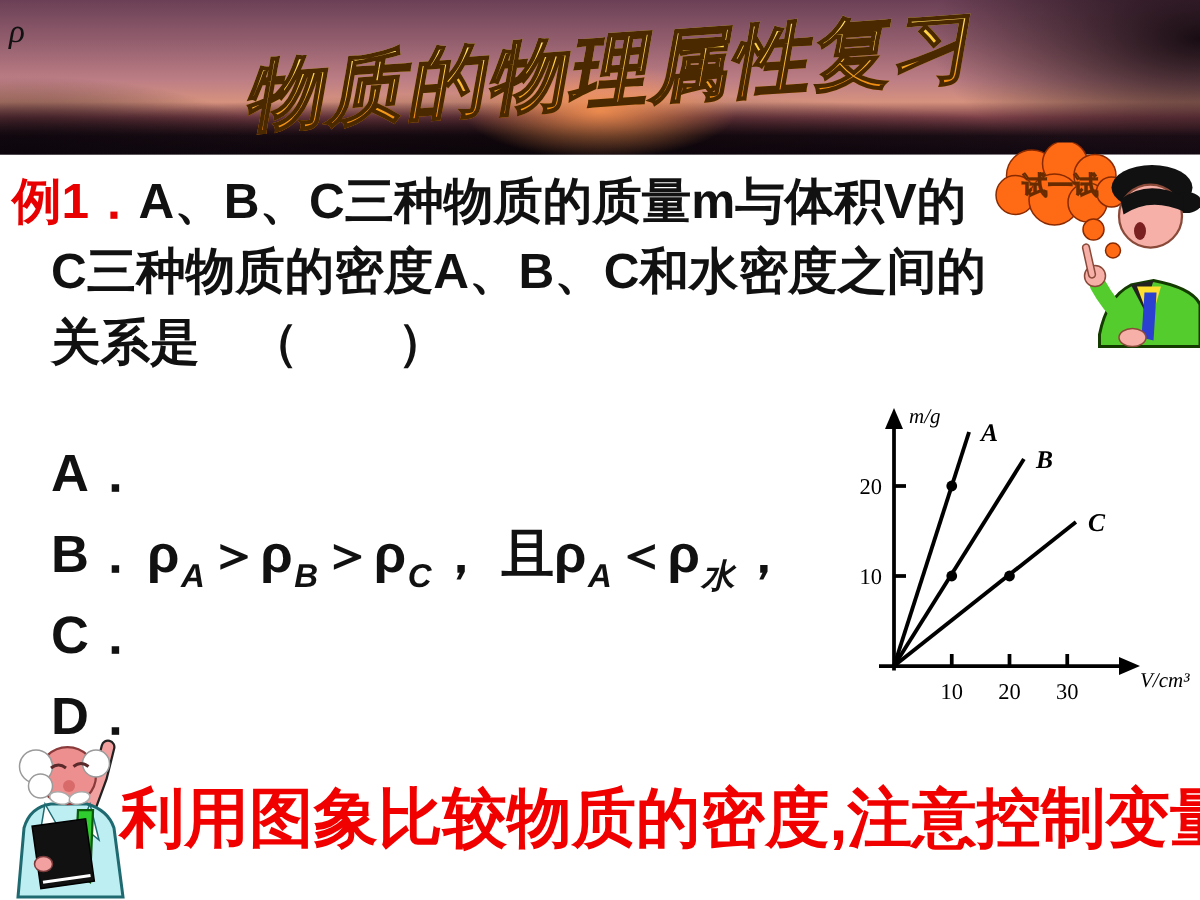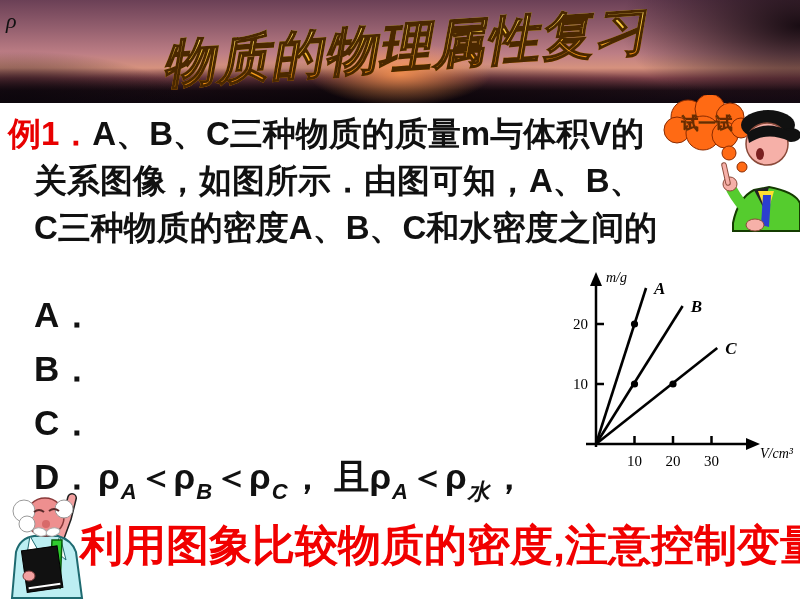--- a/index.html
+++ b/index.html
@@ -61,37 +61,37 @@
 </style>
 </head>
 <body>
 
 <div class="banner"></div>
 <div class="slide-title">物质的物理属性复习</div>
 <div class="corner-symbol">ρ</div>
 
 <div class="problem">
   <div class="problem-line"><span class="tag-red">例1．</span><span>A、B、C三种物质的质量m与体积V的</span></div>
-  <div class="problem-line indent">关系图像，如图所示．由图可知，A、B、</div>
   <div class="problem-line indent">C三种物质的密度A、B、C和水密度之间的</div>
+  <div class="problem-line indent">关系是　（　　）</div>
 </div>
 
 <div class="options">
     <div class="option-row">
       <span class="opt-label">A．</span>
     </div>
     <div class="option-row">
       <span class="opt-label">B．</span>
+      <span class="formula"><span>ρ</span><span class="fsub">A</span><span>＞</span><span>ρ</span><span class="fsub">B</span><span>＞</span><span>ρ</span><span class="fsub">C</span><span>， 且</span><span>ρ</span><span class="fsub">A</span><span>＜</span><span>ρ</span><span class="fsub">水</span><span>，</span></span>
     </div>
     <div class="option-row">
       <span class="opt-label">C．</span>
     </div>
     <div class="option-row">
       <span class="opt-label">D．</span>
-      <span class="formula"><span>ρ</span><span class="fsub">A</span><span>＜</span><span>ρ</span><span class="fsub">B</span><span>＜</span><span>ρ</span><span class="fsub">C</span><span>， 且</span><span>ρ</span><span class="fsub">A</span><span>＜</span><span>ρ</span><span class="fsub">水</span><span>，</span></span>
     </div>
   </div>
 
 <svg class="graph" width="250" height="230" viewBox="0 0 250 230">
     <line x1="36" y1="194" x2="198" y2="194" stroke="#000" stroke-width="2.5"></line>
     <polygon points="196,188 210,194 196,200"></polygon>
     <line x1="46" y1="197" x2="46" y2="34" stroke="#000" stroke-width="2.5"></line>
     <polygon points="40,36 46,22 52,36"></polygon>
     <line x1="84.5" y1="186" x2="84.5" y2="194" stroke="#000" stroke-width="2.5"></line>
     <text x="84.5" y="216" text-anchor="middle" class="tick">10</text>

